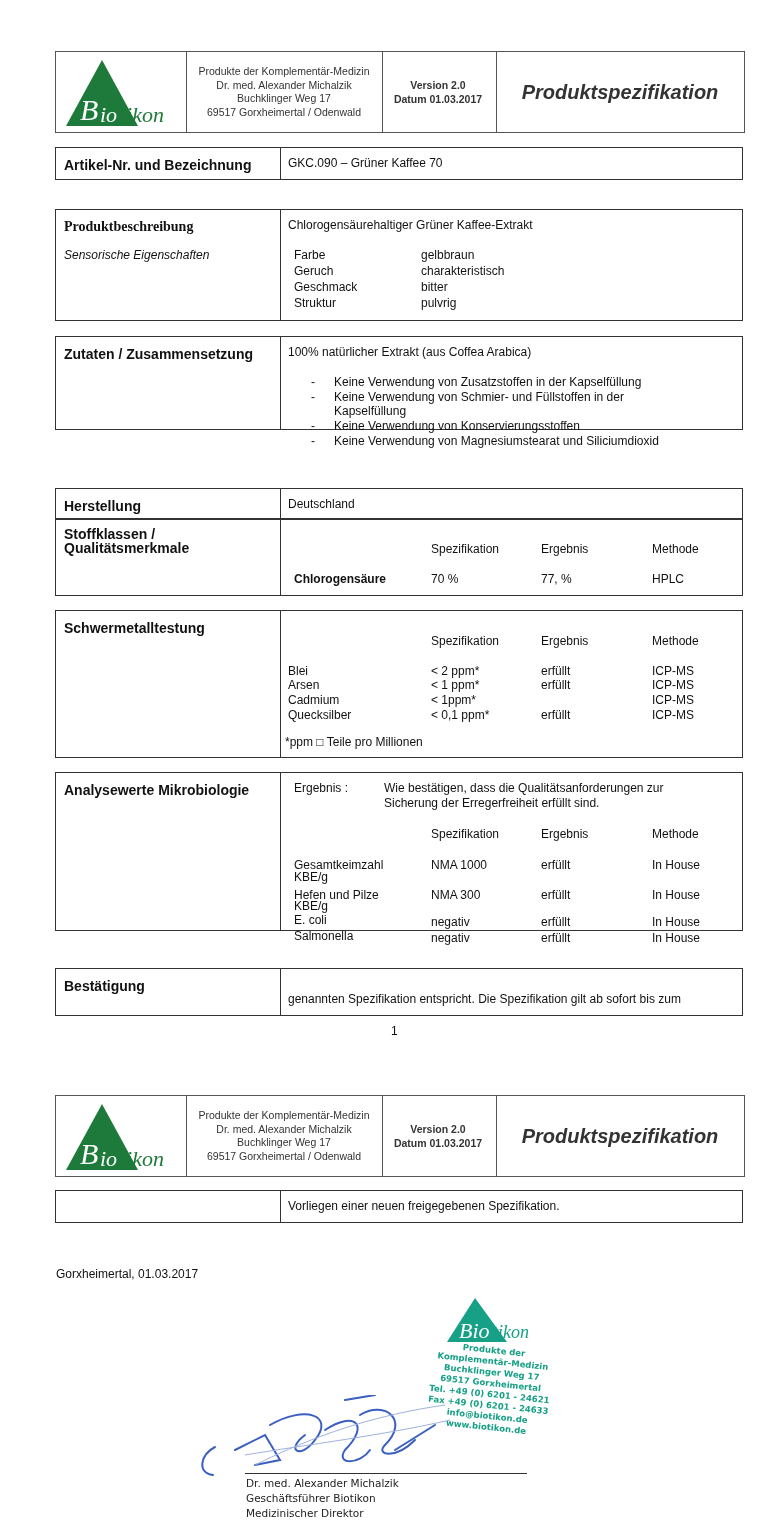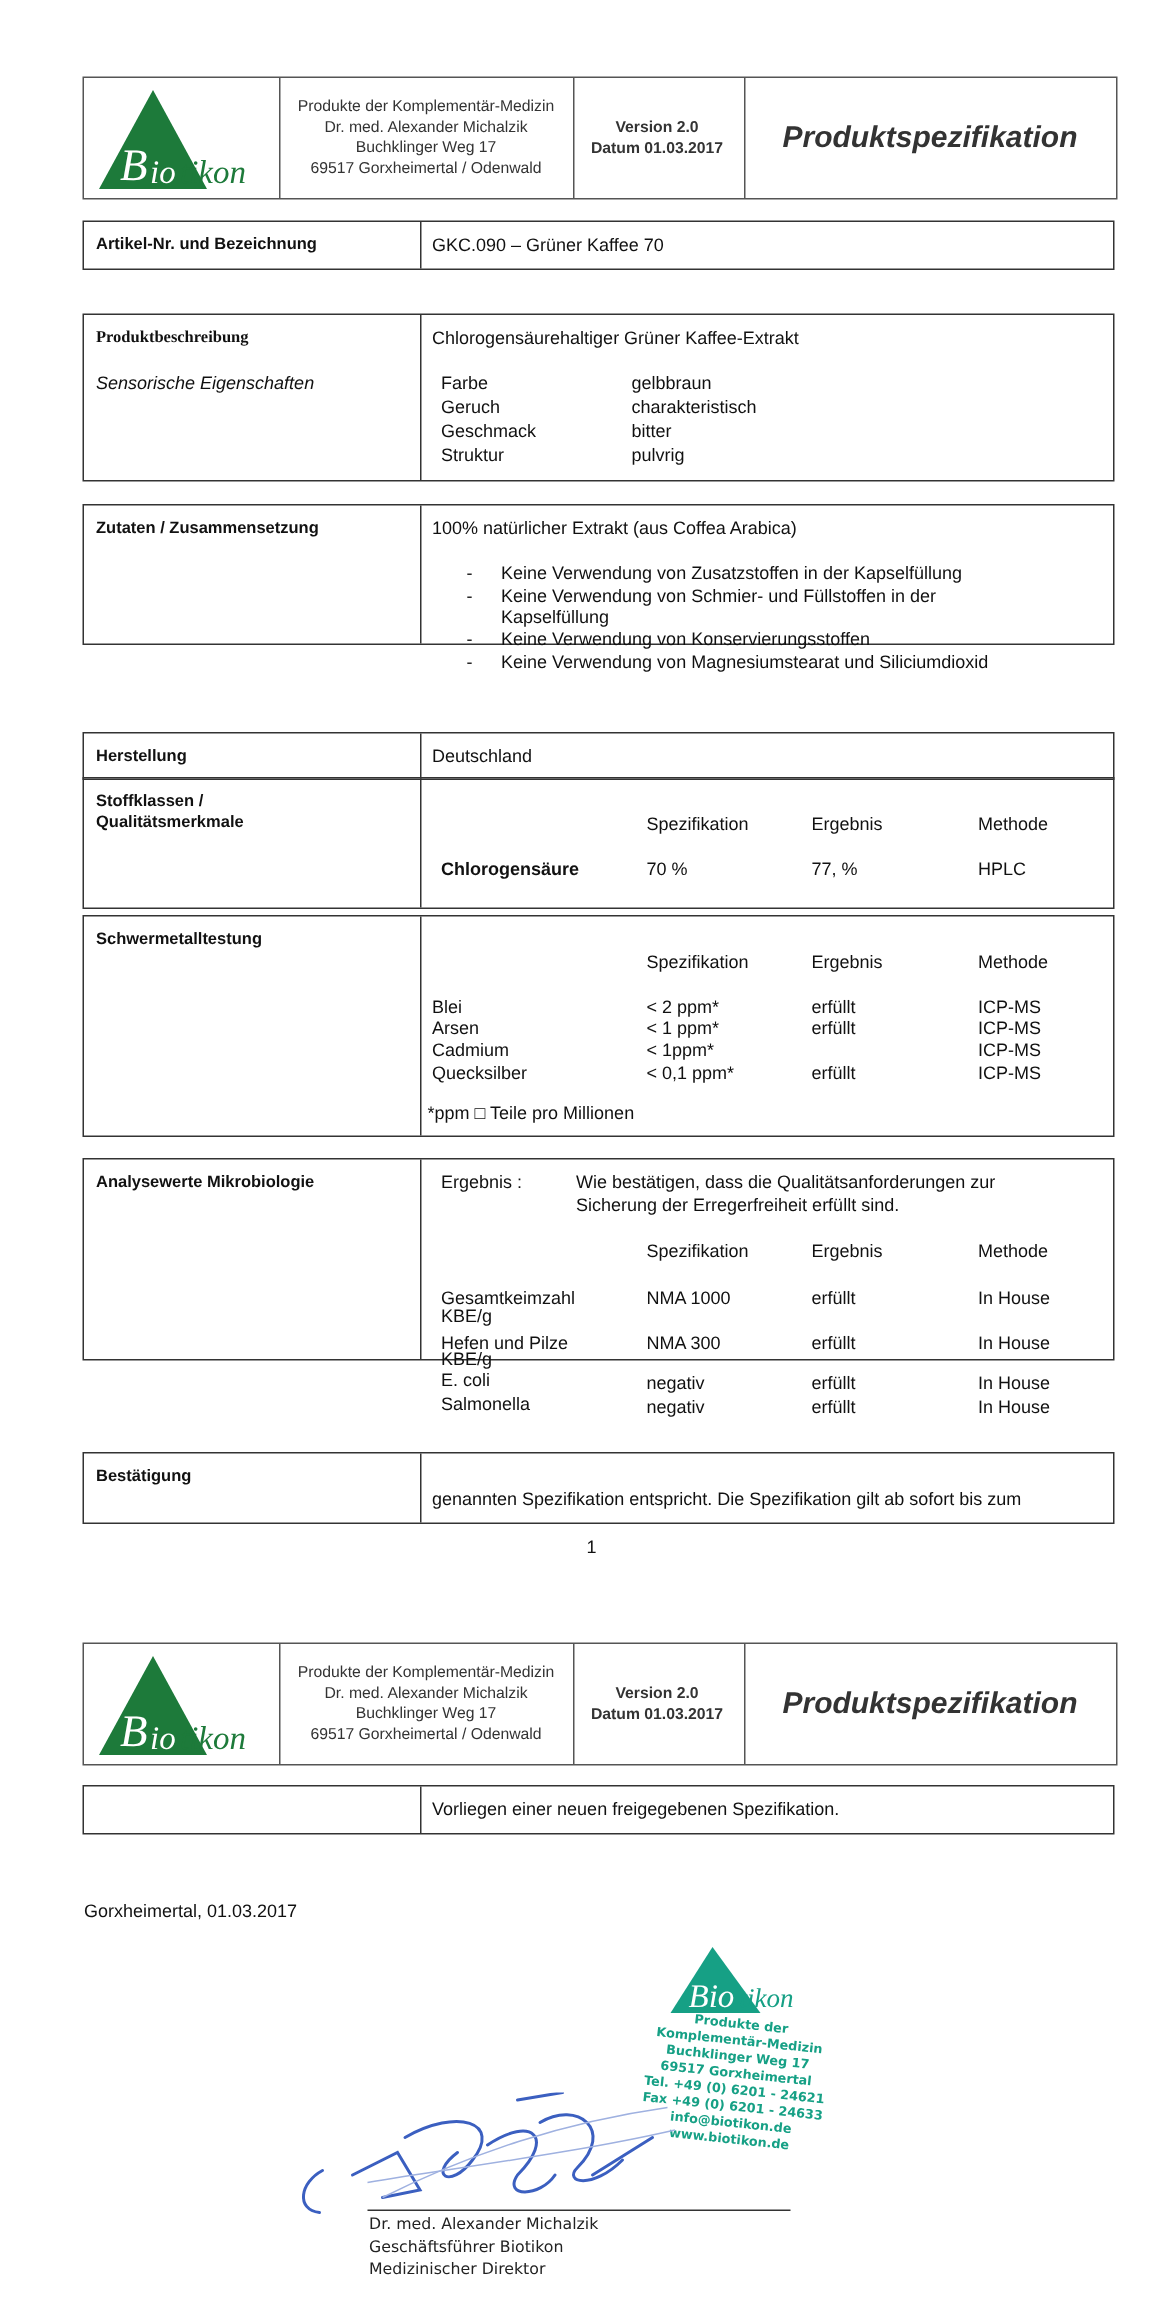--- a/index.html
+++ b/index.html
@@ -1,20 +1,20 @@
 <!DOCTYPE html>
 <html><head>
 <meta charset="utf-8">
 <style>
   html, body { margin:0; padding:0; background:#ffffff; }
   body { width:770px; height:1538px; position:relative; font-family:"Liberation Sans", sans-serif; color:#111; font-size:12px; overflow:hidden; }
   .abs { position:absolute; }
   .box { position:absolute; left:55px; width:688px; border:1px solid #333; border-width:1.5px; box-sizing:border-box; }
   .box .divider { position:absolute; top:0; bottom:0; left:224px; border-left:1.5px solid #333; }
-  .lbl { position:absolute; left:8px; font-weight:bold; font-size:11px; }
+  .lbl { position:absolute; left:8px; font-weight:bold; font-size:14px; }
   .txt { position:absolute; font-size:12px; white-space:nowrap; line-height:15px; }
   .it { font-style:italic; font-weight:normal; }
   
   .hdr { position:absolute; left:55px; width:690px; height:82px; border:1.5px solid #555; box-sizing:border-box; }
   .hdr .c { position:absolute; top:0; bottom:0; border-left:1px solid #555; }
   .hdr .addr { position:absolute; left:130px; width:196px; top:0; bottom:0; display:flex; flex-direction:column; justify-content:center; align-items:center; font-size:10.5px; line-height:13.5px; color:#333; text-align:center; }
   .hdr .ver { position:absolute; left:326px; width:112px; top:0; bottom:0; display:flex; flex-direction:column; justify-content:center; align-items:center; font-size:10.5px; line-height:14px; font-weight:bold; color:#333; }
   .hdr .title { position:absolute; left:440px; right:0; top:0; bottom:0; display:flex; align-items:center; justify-content:center; font-size:20px; font-weight:bold; font-style:italic; color:#333; }
   .logo { position:absolute; left:6px; top:6px; width:122px; height:70px; }
   .sig-line { position:absolute; left:245px; top:1473px; width:282px; border-top:1px solid #333; }
@@ -82,21 +82,21 @@
   <span class="txt" style="left:255px; top:97px;">-</span>
   <span class="txt" style="left:278px; top:97px;">Keine Verwendung von Magnesiumstearat und Siliciumdioxid</span>
 </div>
 
 <div class="box" style="top:488px; height:32px;">
   <div class="divider"></div>
   <span class="lbl" style="top:9px;">Herstellung</span>
   <span class="txt" style="left:232px; top:8px;">Deutschland</span>
 </div>
 
-<div class="box" style="top:518px; height:88px;">
+<div class="box" style="top:518px; height:78px;">
   <div class="divider"></div>
   <span class="lbl" style="top:8px; line-height:14px;">Stoffklassen /</span>
   <span class="lbl" style="top:22px; line-height:14px;">Qualitätsmerkmale</span>
   <span class="txt" style="left:375px; top:23px;">Spezifikation</span>
   <span class="txt" style="left:485px; top:23px;">Ergebnis</span>
   <span class="txt" style="left:596px; top:23px;">Methode</span>
   <span class="txt" style="left:238px; top:53px; font-weight:bold;">Chlorogensäure</span>
   <span class="txt" style="left:375px; top:53px;">70 %</span>
   <span class="txt" style="left:485px; top:53px;">77, %</span>
   <span class="txt" style="left:596px; top:53px;">HPLC</span>
@@ -125,21 +125,21 @@
   <span class="txt" style="left:596px; top:82px;">ICP-MS</span>
 
   <span class="txt" style="left:232px; top:97px;">Quecksilber</span>
   <span class="txt" style="left:375px; top:97px;">&lt; 0,1 ppm*</span>
   <span class="txt" style="left:485px; top:97px;">erfüllt</span>
   <span class="txt" style="left:596px; top:97px;">ICP-MS</span>
 
   <span class="txt" style="left:229px; top:124px;">*ppm □ Teile pro Millionen</span>
 </div>
 
-<div class="box" style="top:772px; height:135px;">
+<div class="box" style="top:772px; height:159px;">
   <div class="divider"></div>
   <span class="lbl" style="top:9px;">Analysewerte Mikrobiologie</span>
   <span class="txt" style="left:238px; top:8px;">Ergebnis :</span>
   <span class="txt" style="left:328px; top:8px;">Wie bestätigen, dass die Qualitätsanforderungen zur</span>
   <span class="txt" style="left:328px; top:23px;">Sicherung der Erregerfreiheit erfüllt sind.</span>
   <span class="txt" style="left:375px; top:54px;">Spezifikation</span>
   <span class="txt" style="left:485px; top:54px;">Ergebnis</span>
   <span class="txt" style="left:596px; top:54px;">Methode</span>
 
   <span class="txt" style="left:238px; top:85px;">Gesamtkeimzahl</span>

